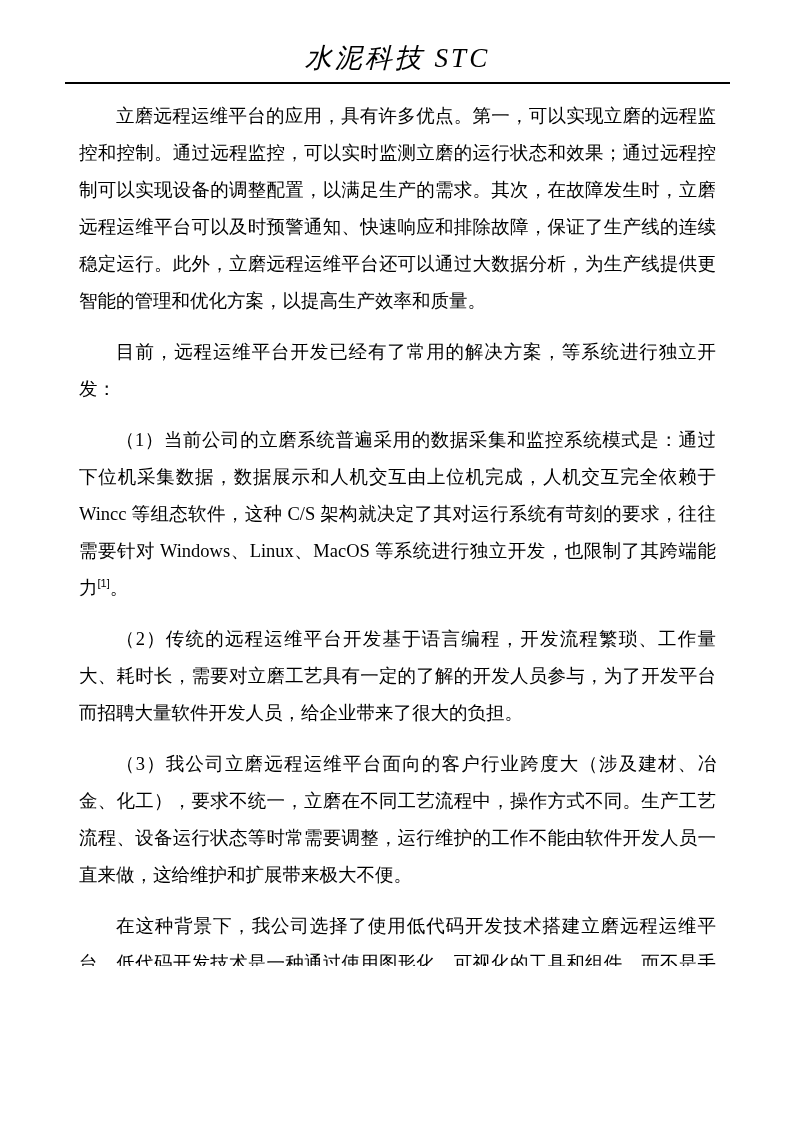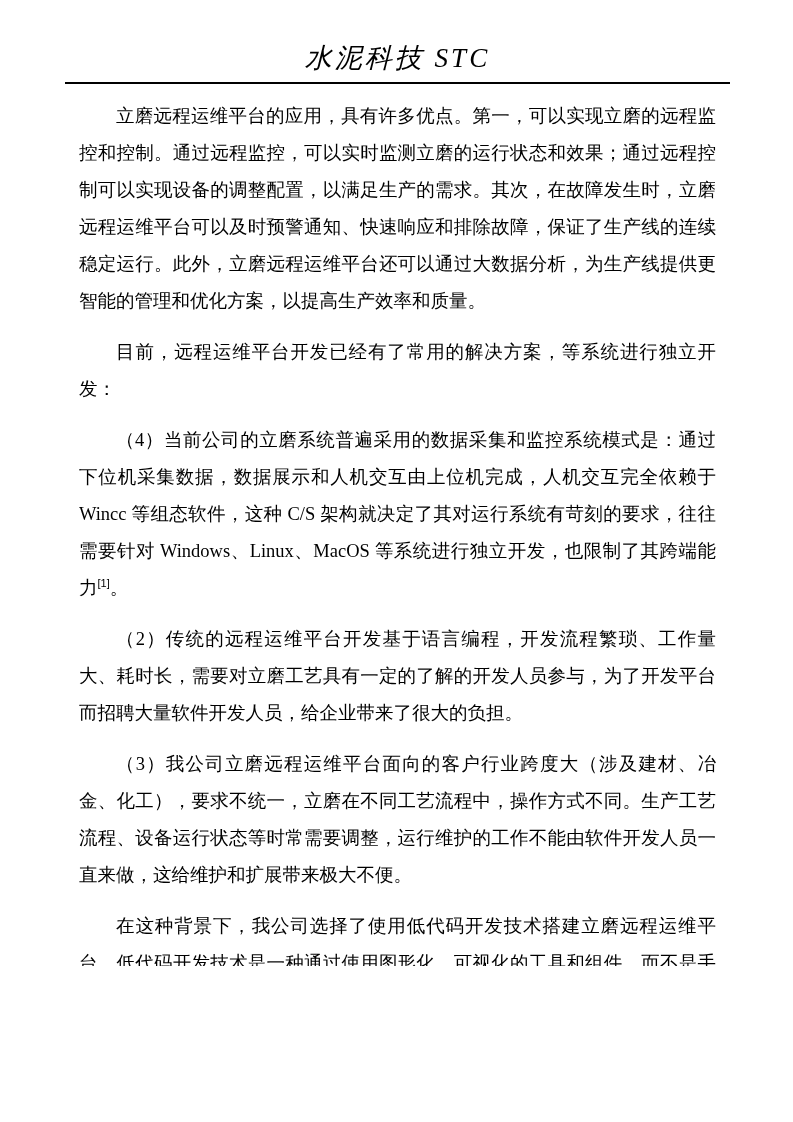--- a/index.html
+++ b/index.html
@@ -75,21 +75,21 @@
 <div class="page">
 
   <div class="journal-header">
     <div class="journal-title">水泥科技 STC</div>
     <div class="header-rule"></div>
   </div>
 
   <div class="doc-body">
     <p><span>立磨远程运维平台的应用，具有许多优点。第一，可以实现立磨的远程监控和控制。通过远程监控，可以实时监测立磨的运行状态和效果；通过远程控制可以实现设备的调整配置，以满足生产的需求。其次，在故障发生时，立磨远程运维平台可以及时预警通知、快速响应和排除故障，保证了生产线的连续稳定运行。此外，立磨远程运维平台还可以通过大数据分析，为生产线提供更智能的管理和优化方案，以提高生产效率和质量。</span></p>
     <p><span>目前，远程运维平台开发已经有了常用的解决方案，等系统进行独立开发：</span></p>
-    <p><span>（4）当前公司的立磨系统普遍采用的数据采集和监控系统模式是：通过下位机采集数据，数据展示和人机交互由上位机完成，人机交互完全依赖于 Wincc 等组态软件，这种 C/S 架构就决定了其对运行系统有苛刻的要求，往往需要针对 Windows、Linux、MacOS 等系统进行独立开发，也限制了其跨端能力</span><sup>[1]</sup><span>。</span></p>
+    <p><span>（1）当前公司的立磨系统普遍采用的数据采集和监控系统模式是：通过下位机采集数据，数据展示和人机交互由上位机完成，人机交互完全依赖于 Wincc 等组态软件，这种 C/S 架构就决定了其对运行系统有苛刻的要求，往往需要针对 Windows、Linux、MacOS 等系统进行独立开发，也限制了其跨端能力</span><sup>[1]</sup><span>。</span></p>
     <p><span>（2）传统的远程运维平台开发基于语言编程，开发流程繁琐、工作量大、耗时长，需要对立磨工艺具有一定的了解的开发人员参与，为了开发平台而招聘大量软件开发人员，给企业带来了很大的负担。</span></p>
     <p><span>（3）我公司立磨远程运维平台面向的客户行业跨度大（涉及建材、冶金、化工），要求不统一，立磨在不同工艺流程中，操作方式不同。生产工艺流程、设备运行状态等时常需要调整，运行维护的工作不能由软件开发人员一直来做，这给维护和扩展带来极大不便。</span></p>
     <p><span>在这种背景下，我公司选择了使用低代码开发技术搭建立磨远程运维平台，低代码开发技术是一种通过使用图形化、可视化的工具和组件，而不是手工编写大量代码来开发应用程序的方法。它的目标是加速应用程序的开发过程，减少复杂性和提高开发效率。</span></p>
   </div>
 
   <div class="page-footer">
     <svg class="footer-rule-svg" viewBox="0 0 665 8" preserveAspectRatio="none">
       <path d="M0 2.7 L332 0.7 L665 2.7 L665 3.9 L332 6.5 L0 3.9 Z" fill="#000000"></path>
     </svg>
     <div class="footer-row">

